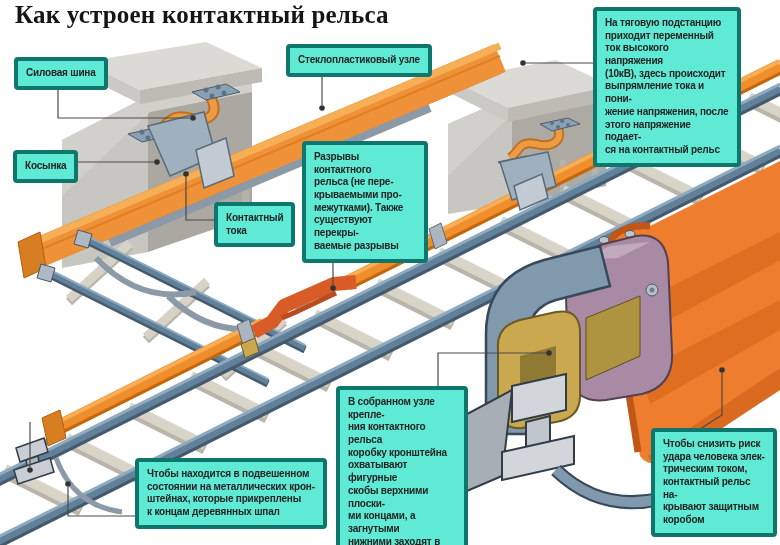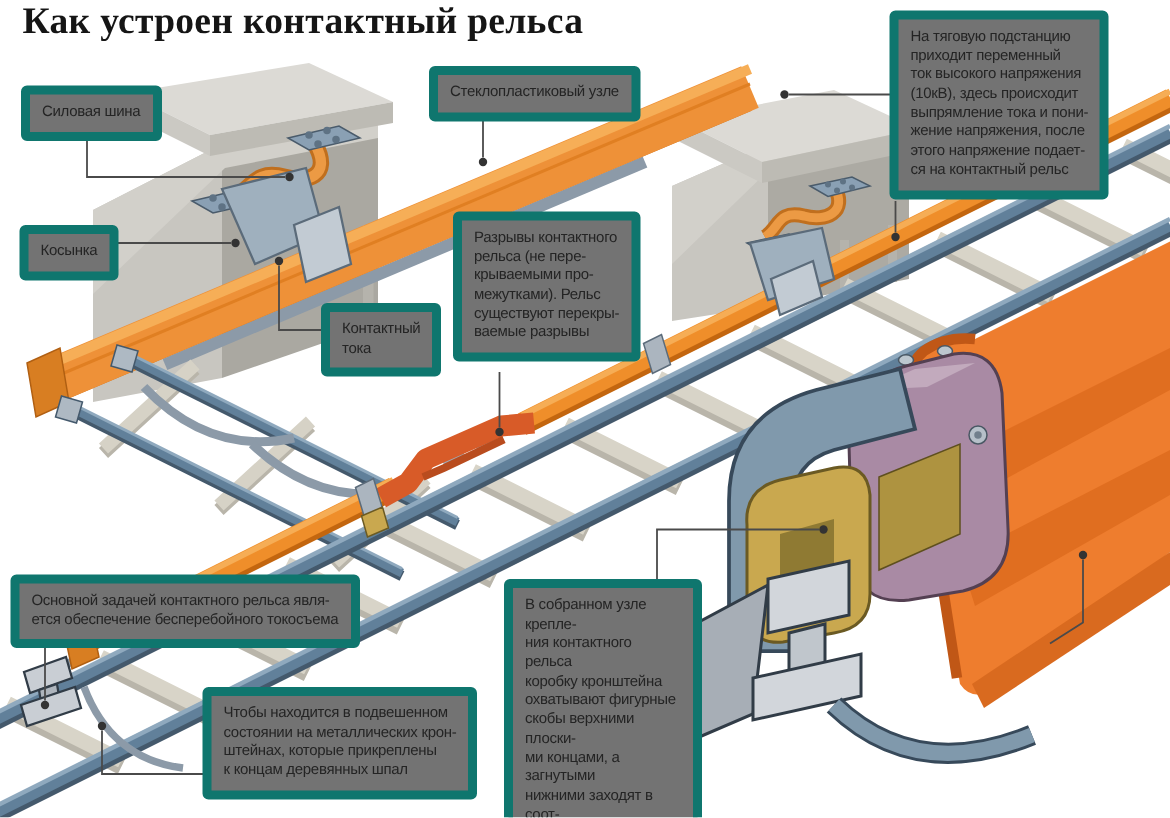--- a/index.html
+++ b/index.html
@@ -1,22 +1,22 @@
 <!DOCTYPE html>
 <html><head>
 <meta charset="utf-8">
 <style>
   html,body{margin:0;padding:0;background:#fff;}
   .stage{position:relative;width:780px;height:545px;background:#ffffff;overflow:hidden;
          font-family:"Liberation Sans",sans-serif;}
   .illustration{position:absolute;left:0;top:0;}
   .page-title{position:absolute;left:15px;top:1px;font-family:"Liberation Serif",serif;
               font-weight:700;font-size:25px;line-height:1.15;color:#151515;letter-spacing:.2px;}
-  .callout{position:absolute;background:#737373;border:6px solid #0f766e;border-radius:4px;
-           padding:6px 8px;font-weight:400;font-size:10px;line-height:1.27;color:#242424;
+  .callout{position:absolute;background:#5eead4;border:4px solid #0f766e;border-radius:4px;
+           padding:6px 8px;font-weight:700;font-size:10px;line-height:1.27;color:#242424;
            letter-spacing:-0.2px;white-space:pre-line;box-sizing:border-box;}
   #cb-power{left:14px;top:57px;}
   #cb-cover-label{left:286px;top:44px;}
   #cb-substation{left:593px;top:7px;max-width:148px;}
   #cb-gusset{left:13px;top:150px;}
   #cb-contact{left:214px;top:202px;}
   #cb-gaps{left:302px;top:141px;max-width:126px;}
   #cb-main{left:7px;top:383px;}
   #cb-susp{left:135px;top:458px;}
   #cb-asm{left:336px;top:386px;max-width:132px;}
@@ -225,35 +225,39 @@
 ся на контактный рельс</div>
 
   <div class="callout" id="cb-gusset">Косынка</div>
 
   <div class="callout" id="cb-contact">Контактный
 тока</div>
 
   <div class="callout" id="cb-gaps">Разрывы контактного
 рельса (не пере-
 крываемыми про-
-межутками). Рельс
+межутками). Также
 существуют перекры-
 ваемые разрывы</div>
 
-  <div class="callout" id="cb-main">Основной задачей контактного рельса явля-
-ется обеспечение бесперебойного токосъема</div>
 
   <div class="callout" id="cb-susp">Чтобы находится в подвешенном
 состоянии на металлических крон-
 штейнах, которые прикреплены
 к концам деревянных шпал</div>
 
   <div class="callout" id="cb-asm">В собранном узле крепле-
 ния контактного рельса
 коробку кронштейна
 охватывают фигурные
 скобы верхними плоски-
 ми концами, а загнутыми
 нижними заходят в соот-
 ветствующие углубления
 в изоляторах</div>
 
+  <div class="callout" id="cb-protect">Чтобы снизить риск
+удара человека элек-
+трическим током,
+контактный рельс на-
+крывают защитным
+коробом</div>
 </div>
 
 </body></html>

